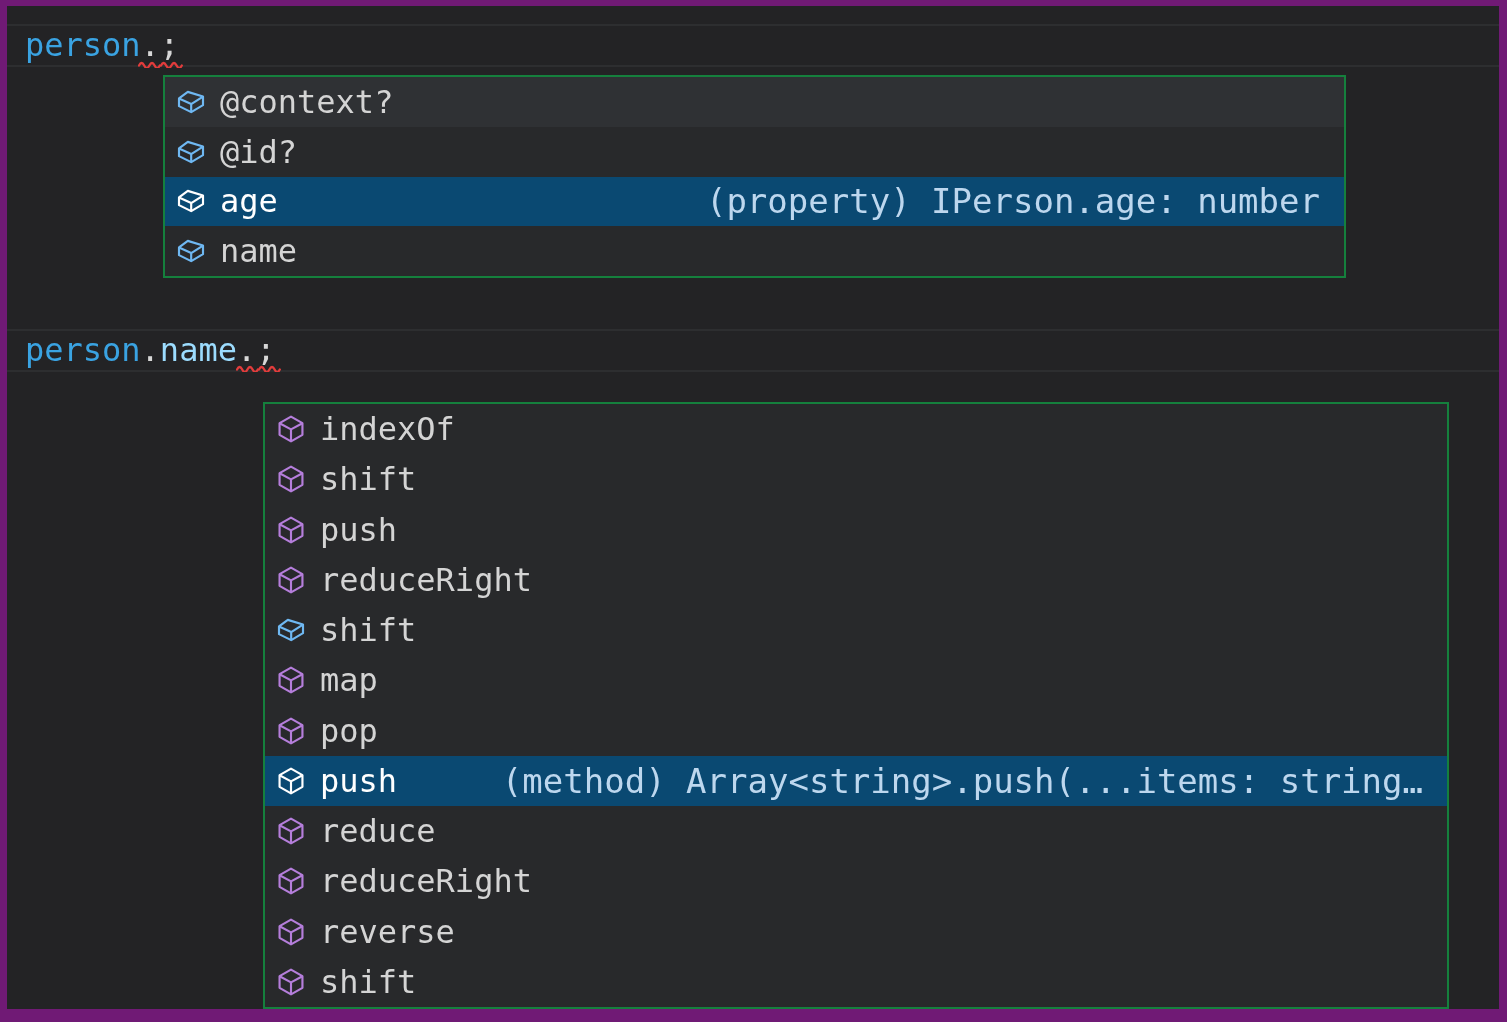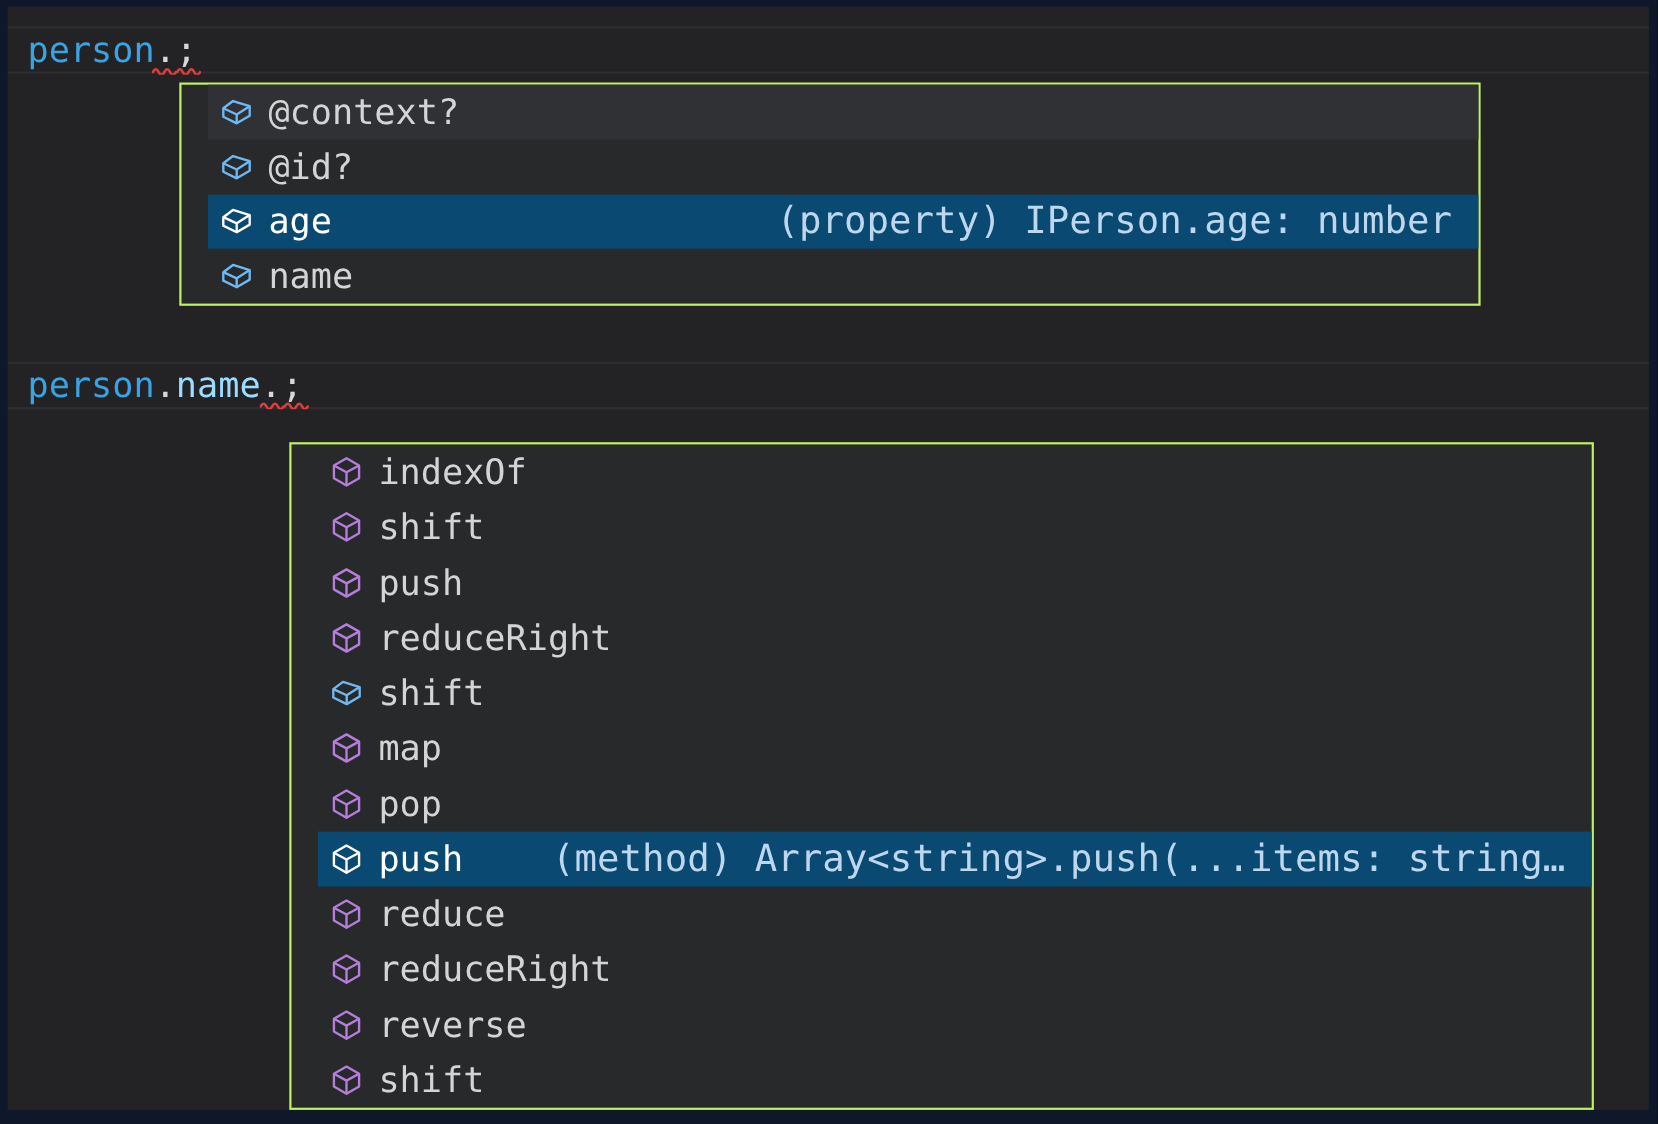--- a/index.html
+++ b/index.html
@@ -1,17 +1,17 @@
 <!DOCTYPE html>
 <html><head>
 <meta charset="utf-8">
 <style>
   html,body{margin:0;padding:0;background:#000;}
   .page{
-    position:relative;width:1507px;height:1022px;background:#0f172a;
+    position:relative;width:1507px;height:1022px;background:#701a75;
     overflow:hidden;font-family:"DejaVu Sans Mono","Liberation Mono",monospace;
   }
   .canvas{
     position:absolute;left:7px;top:6px;width:1492px;height:1003px;
     background:#232325;
   }
   .hline{position:absolute;left:7px;width:1492px;height:2px;background:#2d2e30;}
   .hl-1t{top:24px}.hl-1b{top:65px}.hl-2t{top:329px}.hl-2b{top:370px}
 
   .code-line{
@@ -25,21 +25,21 @@
   .tok-punct{color:#d7d7d7}
 
   .squiggle{position:absolute;height:9px;}
   .sq-1a{left:138px;top:59px}
   .sq-1b{left:160px;top:59px}
   .sq-2a{left:236px;top:363px}
   .sq-2b{left:258px;top:363px}
 
   .suggest{
     position:absolute;box-sizing:border-box;background:#28292b;
-    border:2px solid #bef264;display:flex;flex-direction:column;padding-left:24px;
+    border:2px solid #15803d;display:flex;flex-direction:column;
   }
   .suggest-1{left:163px;top:75px;width:1183px;height:203px;}
   .suggest-2{left:263px;top:378px;width:1186px;height:607px;margin-top:24px;}
   .srow{
     flex:1;display:flex;align-items:center;padding:0 24px 0 11px;
     overflow:hidden;white-space:nowrap;min-width:0;
   }
   .srow.hovered{background:#2f3134;}
   .srow.selected{background:#0a4972;}
   .srow .sicon{flex:0 0 30px;width:30px;height:30px;margin-right:14px;display:block;}

